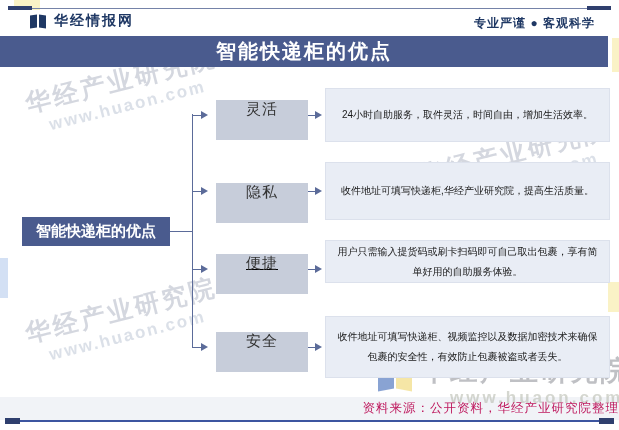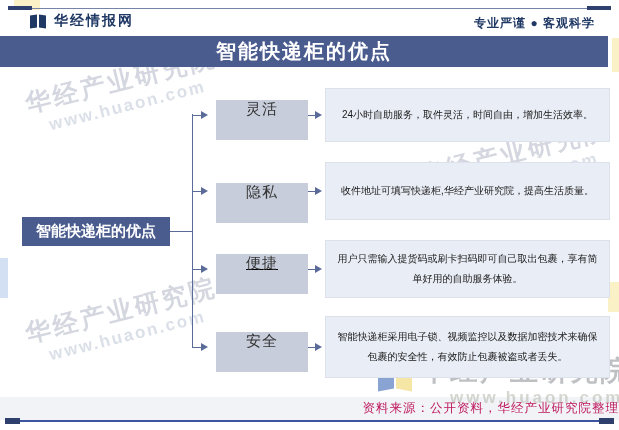--- a/index.html
+++ b/index.html
@@ -45,21 +45,21 @@
                display:flex; justify-content:center; z-index:2; }
   .label-box span { color:#333333; font-size:15px; letter-spacing:1px; }
 
   .desc-box { position:absolute; left:325px; width:285px; background:#E9EDF5; border:1px solid #DCE1EC;
               display:flex; align-items:center; justify-content:center; text-align:center;
               padding:2px 10px; z-index:2; }
   .desc-box span { color:#1a1a1a; font-size:10px; line-height:20px; }
 
   .r1 .label-box { top:100px; }  .r1 .desc-box { top:88px;  height:54px; }
   .r2 .label-box { top:176px;margin-top:7px; }  .r2 .desc-box { top:162px; height:58px; }
-  .r3 .label-box { top:254px;text-decoration:underline; }  .r3 .desc-box { top:240px; height:58px; }
+  .r3 .label-box { top:254px;text-decoration:underline; }  .r3 .desc-box { top:240px; height:43px; }
   .r4 .label-box { top:332px; }  .r4 .desc-box { top:316px; height:62px; }
   .r1 .stub-l { left:192px; top:115px; width:9px; } .r1 .head-l { left:201px; top:111px; }
   .r2 .stub-l { left:192px; top:191px; width:9px; } .r2 .head-l { left:201px; top:187px; }
   .r3 .stub-l { left:192px; top:269px; width:9px; } .r3 .head-l { left:201px; top:265px; }
   .r4 .stub-l { left:192px; top:347px; width:9px; } .r4 .head-l { left:201px; top:343px; }
   .r1 .stub-r { left:300px; top:115px; width:15px; } .r1 .head-r { left:315px; top:111px; }
   .r2 .stub-r { left:300px; top:191px; width:15px; } .r2 .head-r { left:315px; top:187px; }
   .r3 .stub-r { left:300px; top:269px; width:15px; } .r3 .head-r { left:315px; top:265px; }
   .r4 .stub-r { left:300px; top:347px; width:15px; } .r4 .head-r { left:315px; top:343px; }
 
@@ -177,21 +177,21 @@
 
   <div class="row r4">
     <div class="stub stub-l"></div>
     <div class="head head-l"></div>
     <div class="label-box">
       <span>安全</span>
     </div>
     <div class="stub stub-r"></div>
     <div class="head head-r"></div>
     <div class="desc-box">
-      <span>智能快递柜采用电子锁、视频监控以及数据加密技术来确保包裹的安全性，有效防止包裹被盗或者丢失。</span>
+      <span>收件地址可填写快递柜、视频监控以及数据加密技术来确保包裹的安全性，有效防止包裹被盗或者丢失。</span>
     </div>
   </div>
 
   <div class="wm-big">
     <div class="wm-big-logo">
       <div class="bpg-l"></div>
         <div class="bpg-r"></div>
     </div>
     <span class="wm-big-text">华经产业研究院</span>
   </div>

